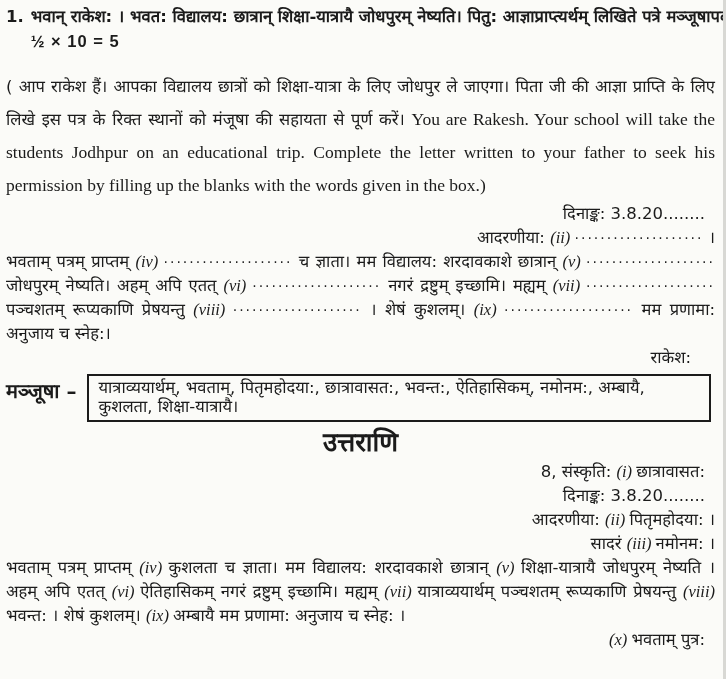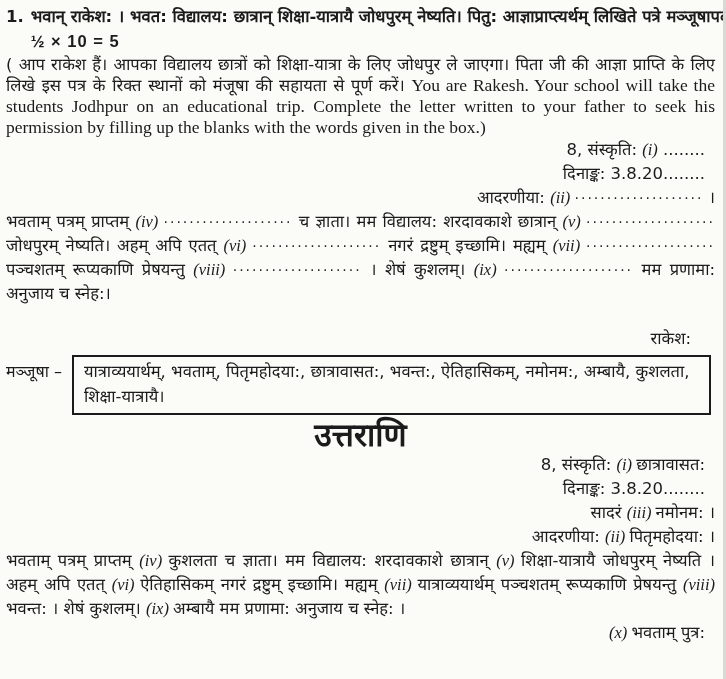--- a/index.html
+++ b/index.html
@@ -18,50 +18,49 @@
   }
   .b { font-weight:normal; }
   .i { font-style:italic; font-family:"Liberation Serif",serif; }
   .blank { letter-spacing:2px; font-size:14px; color:#222; }
   .q-head { display:flex; gap:7px; }
   .q-num { font-weight:bold; flex:0 0 auto; }
   .q-statement { flex:1; }
   .stline { font-weight:bold; white-space:nowrap; overflow:hidden; }
   .line2row { display:flex; justify-content:space-between; align-items:baseline; }
   .marks { font-weight:bold; font-family:"Liberation Sans",sans-serif; letter-spacing:1px; padding-right:4px; flex:0 0 auto; }
-  .instruction { text-align:justify; line-height:21px; margin-top:1px; }
+  .instruction { text-align:justify; line-height:32px; margin-top:18px; }
   .eng { font-family:"Liberation Serif",serif; font-size:17.5px; }
   .right-block { text-align:right; padding-right:10px; }
   .letter-line { margin:0;text-align:right; }
   .letter-body { text-align:justify; }
   .manjusha { display:flex; gap:10px; margin:4px 0 3px; align-items:stretch; }
-  .manjusha-label { font-weight:normal; font-size:16px; padding-top:5px; flex:0 0 auto; }
-  .manjusha-box { flex:1; border:2px solid #1b1b1b; padding:2px 10px 4px; line-height:25px; margin-right:4px; }
-  .answers-heading { text-align:center; font-size:32px; font-weight:bold; line-height:32px; margin:4px 0 2px; }
-  .sig { padding-right:14px;margin-top:21px; }
+  .manjusha-label { font-weight:bold; font-size:20px; padding-top:5px; flex:0 0 auto; }
+  .manjusha-box { flex:1; border:2px solid #1b1b1b; padding:2px 10px 4px; line-height:19px; margin-right:4px; }
+  .answers-heading { text-align:center; font-size:26px; font-weight:bold; line-height:32px; margin:4px 0 2px; }
+  .sig { padding-right:14px; }
 </style>
 </head>
 <body>
 
 <div class="page">
 
   <section>
     <div class="q-head">
       <span class="q-num">1.</span>
       <div class="q-statement">
         <div class="stline">भवान् राकेश: । भवत: विद्यालय: छात्रान् शिक्षा-यात्रायै जोधपुरम् नेष्यति। पितु: आज्ञाप्राप्त्यर्थम् लिखिते पत्रे मञ्जूषापदानां</div>
         <div class="line2row">
           <span class="marks">½ × 10 = 5</span>
         </div>
       </div>
     </div>
     <p class="instruction"><span>( आप राकेश हैं। आपका विद्यालय छात्रों को शिक्षा-यात्रा के लिए जोधपुर ले जाएगा। पिता जी की आज्ञा प्राप्ति के लिए लिखे इस पत्र के रिक्त स्थानों को मंजूषा की सहायता से पूर्ण करें। </span><span class="eng">You are Rakesh. Your school will take the students Jodhpur on an educational trip. Complete the letter written to your father to seek his permission by filling up the blanks with the words given in the box.)</span></p>
 
     <div class="right-block">
-      <div><span>8, संस्कृति: </span><span class="i">(i)</span><span> ........</span></div>
       <div>दिनाङ्क: 3.8.20........</div>
     </div>
 
     <div class="letter-line"><span>आदरणीया:  </span><span class="i">(ii) </span><span class="blank">····················</span><span> ।</span></div>
     <p class="letter-body"><span>भवताम् पत्रम् प्राप्तम् </span><span class="i">(iv) </span><span class="blank">····················</span><span>  च ज्ञाता। मम विद्यालय: शरदावकाशे छात्रान् </span><span class="i">(v) </span><span class="blank">····················</span><span> जोधपुरम् नेष्यति। अहम् अपि एतत् </span><span class="i">(vi) </span><span class="blank">····················</span><span>  नगरं द्रष्टुम् इच्छामि। मह्यम् </span><span class="i">(vii) </span><span class="blank">····················</span><span> पञ्चशतम् रूप्यकाणि प्रेषयन्तु </span><span class="i">(viii) </span><span class="blank">····················</span><span> । शेषं कुशलम्। </span><span class="i">(ix) </span><span class="blank">····················</span><span>  मम प्रणामा: अनुजाय च स्नेह:।</span></p>
 
     <div class="right-block">
       <div class="sig">राकेश:</div>
     </div>
   </section>
@@ -72,22 +71,22 @@
   </div>
 
   <h2 class="answers-heading">उत्तराणि</h2>
 
   <section>
     <div class="right-block">
       <div><span>8, संस्कृति: </span><span class="i">(i) </span><span class="b">छात्रावासत:</span></div>
       <div>दिनाङ्क: 3.8.20........</div>
     </div>
 
+    <div class="letter-line"><span>आदरणीया:  </span><span class="i">(ii) </span><span class="b">पितृमहोदया:</span><span> ।</span></div>
     <div class="letter-line"><span>सादरं </span><span class="i">(iii) </span><span class="b">नमोनम:</span><span> ।</span></div>
-    <div class="letter-line"><span>आदरणीया:  </span><span class="i">(ii) </span><span class="b">पितृमहोदया:</span><span> ।</span></div>
     <p class="letter-body"><span>भवताम् पत्रम् प्राप्तम् </span><span class="i">(iv) </span><span class="b">कुशलता</span><span> च ज्ञाता। मम विद्यालय: शरदावकाशे छात्रान् </span><span class="i">(v) </span><span class="b">शिक्षा-यात्रायै</span><span> जोधपुरम् नेष्यति । अहम् अपि एतत् </span><span class="i">(vi) </span><span class="b">ऐतिहासिकम्</span><span> नगरं द्रष्टुम् इच्छामि। मह्यम् </span><span class="i">(vii) </span><span class="b">यात्राव्ययार्थम्</span><span> पञ्चशतम् रूप्यकाणि प्रेषयन्तु </span><span class="i">(viii) </span><span class="b">भवन्त:</span><span> । शेषं कुशलम्। </span><span class="i">(ix) </span><span class="b">अम्बायै</span><span> मम प्रणामा: अनुजाय च स्नेह: ।</span></p>
 
     <div class="right-block">
       <div><span class="i">(x) </span><span class="b">भवताम्</span><span> पुत्र:</span></div>
 
     </div>
   </section>
 
 </div>
 

